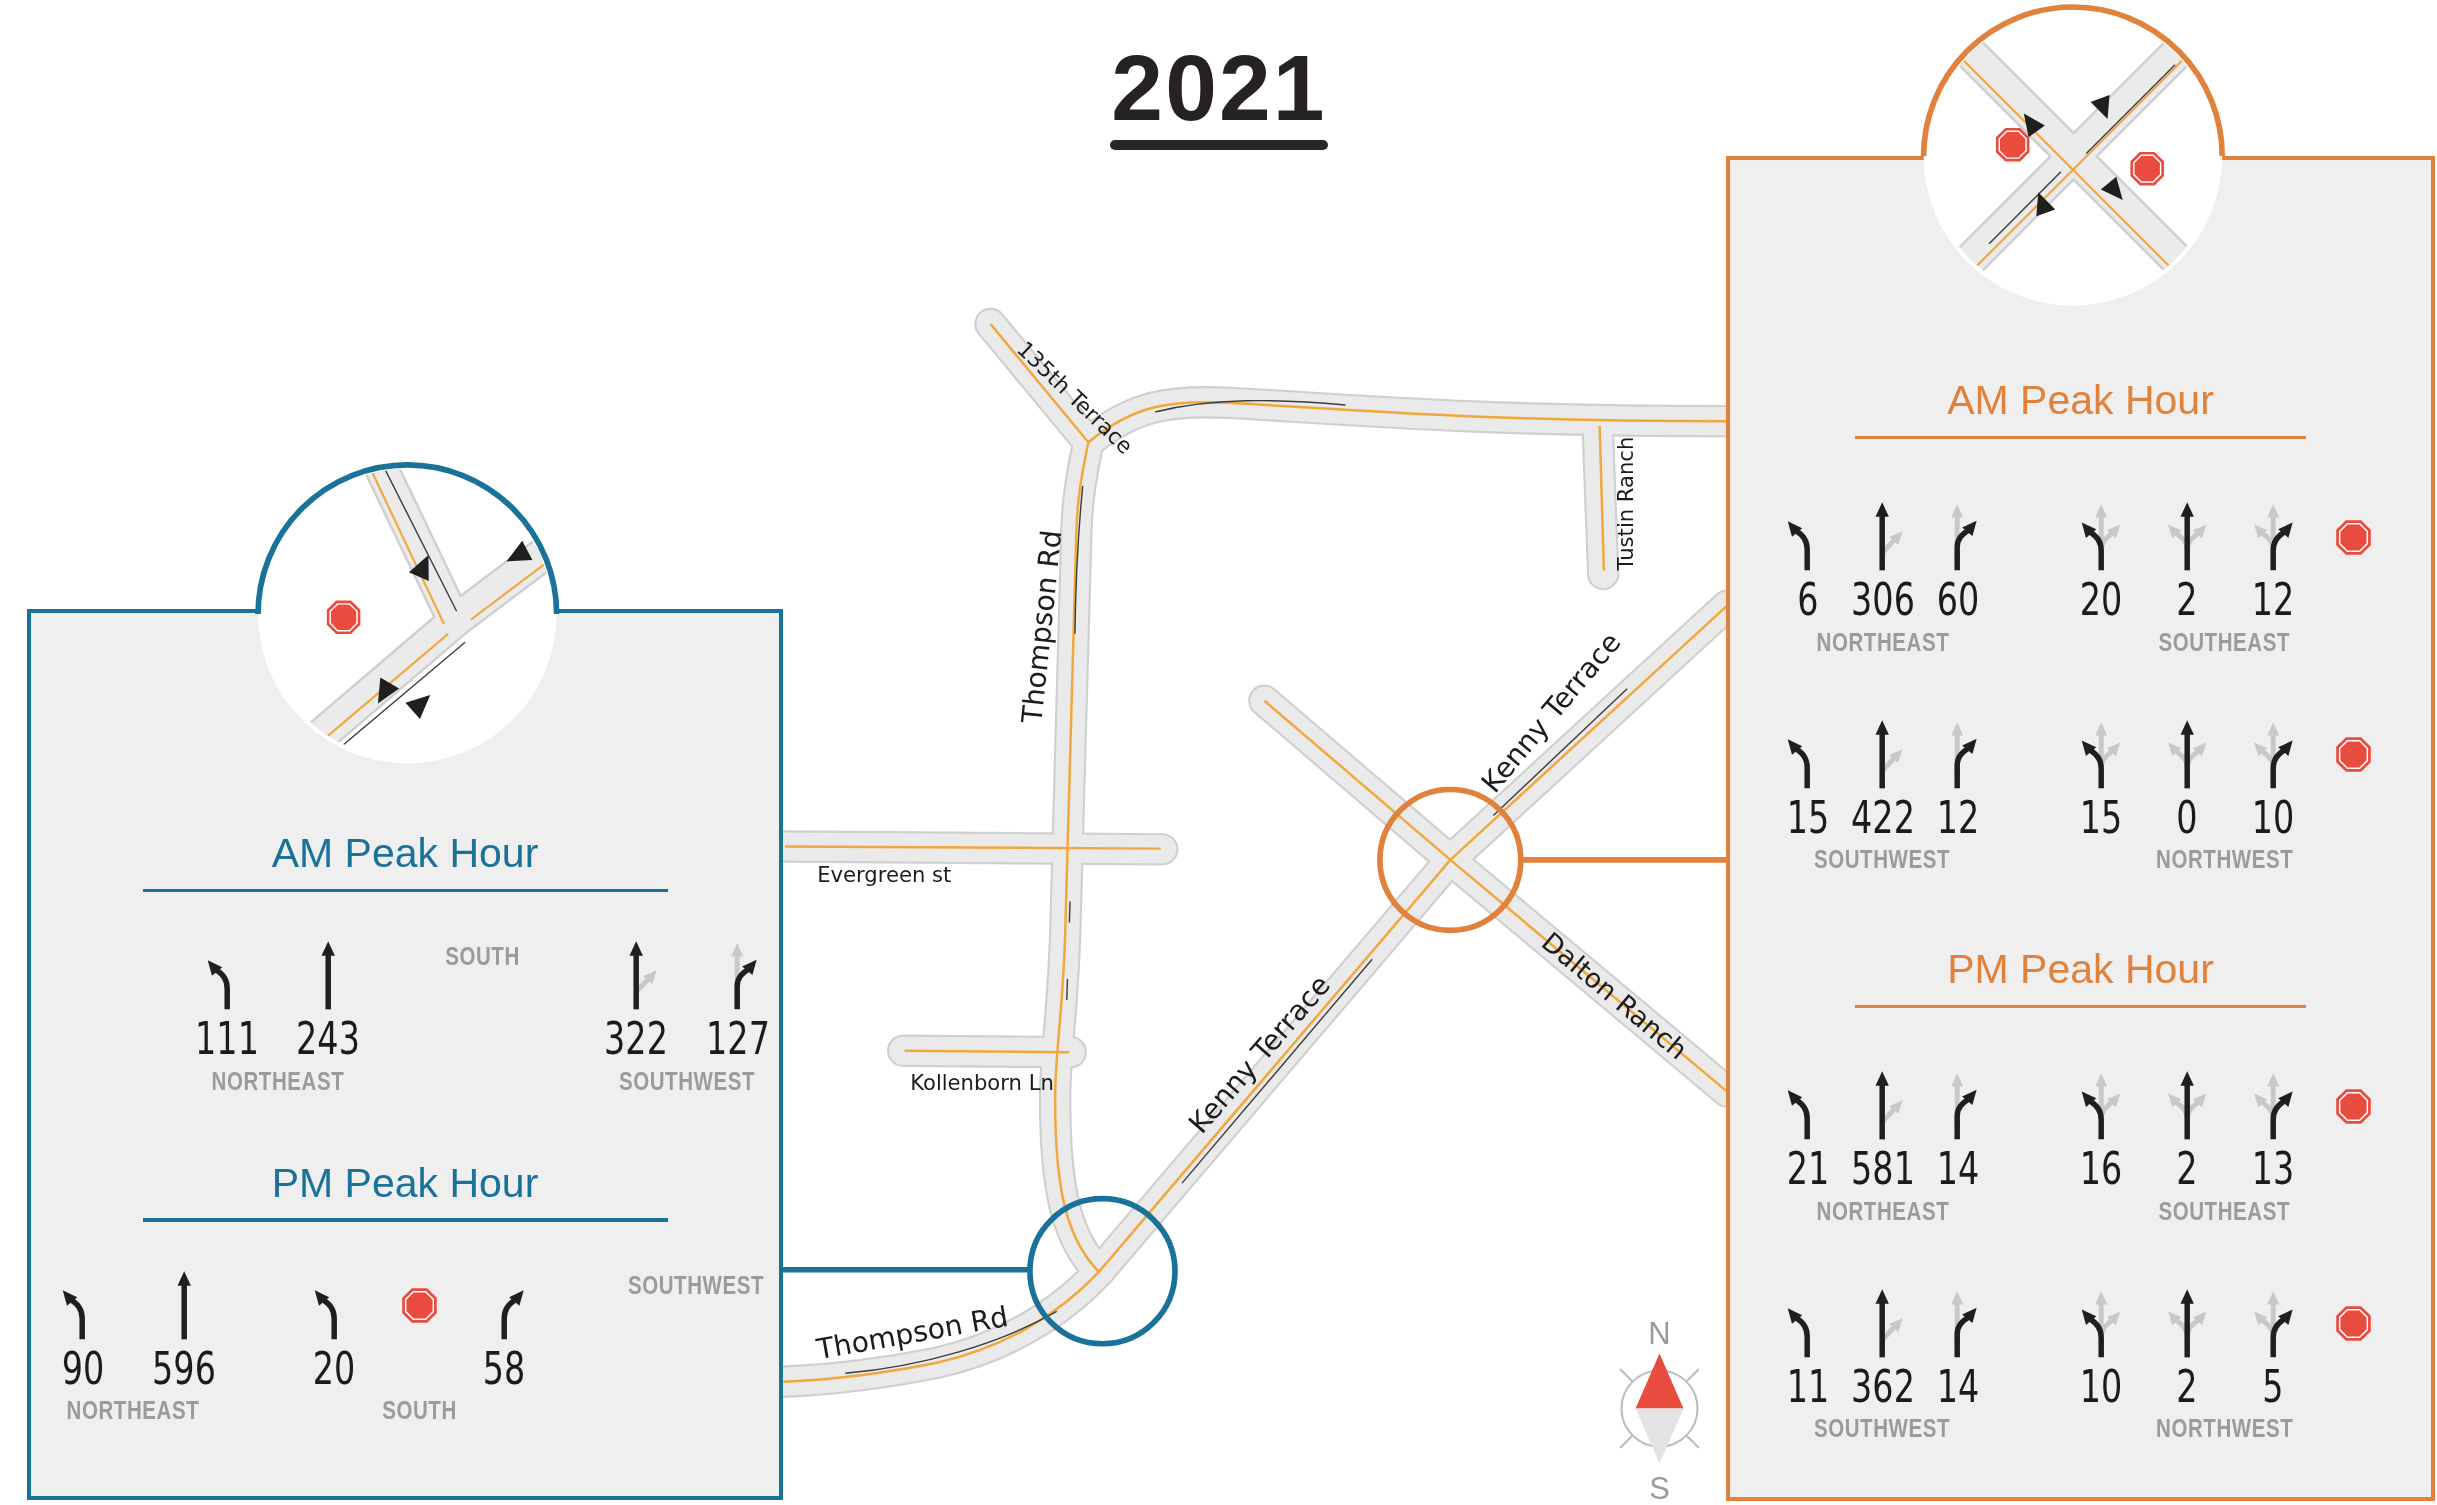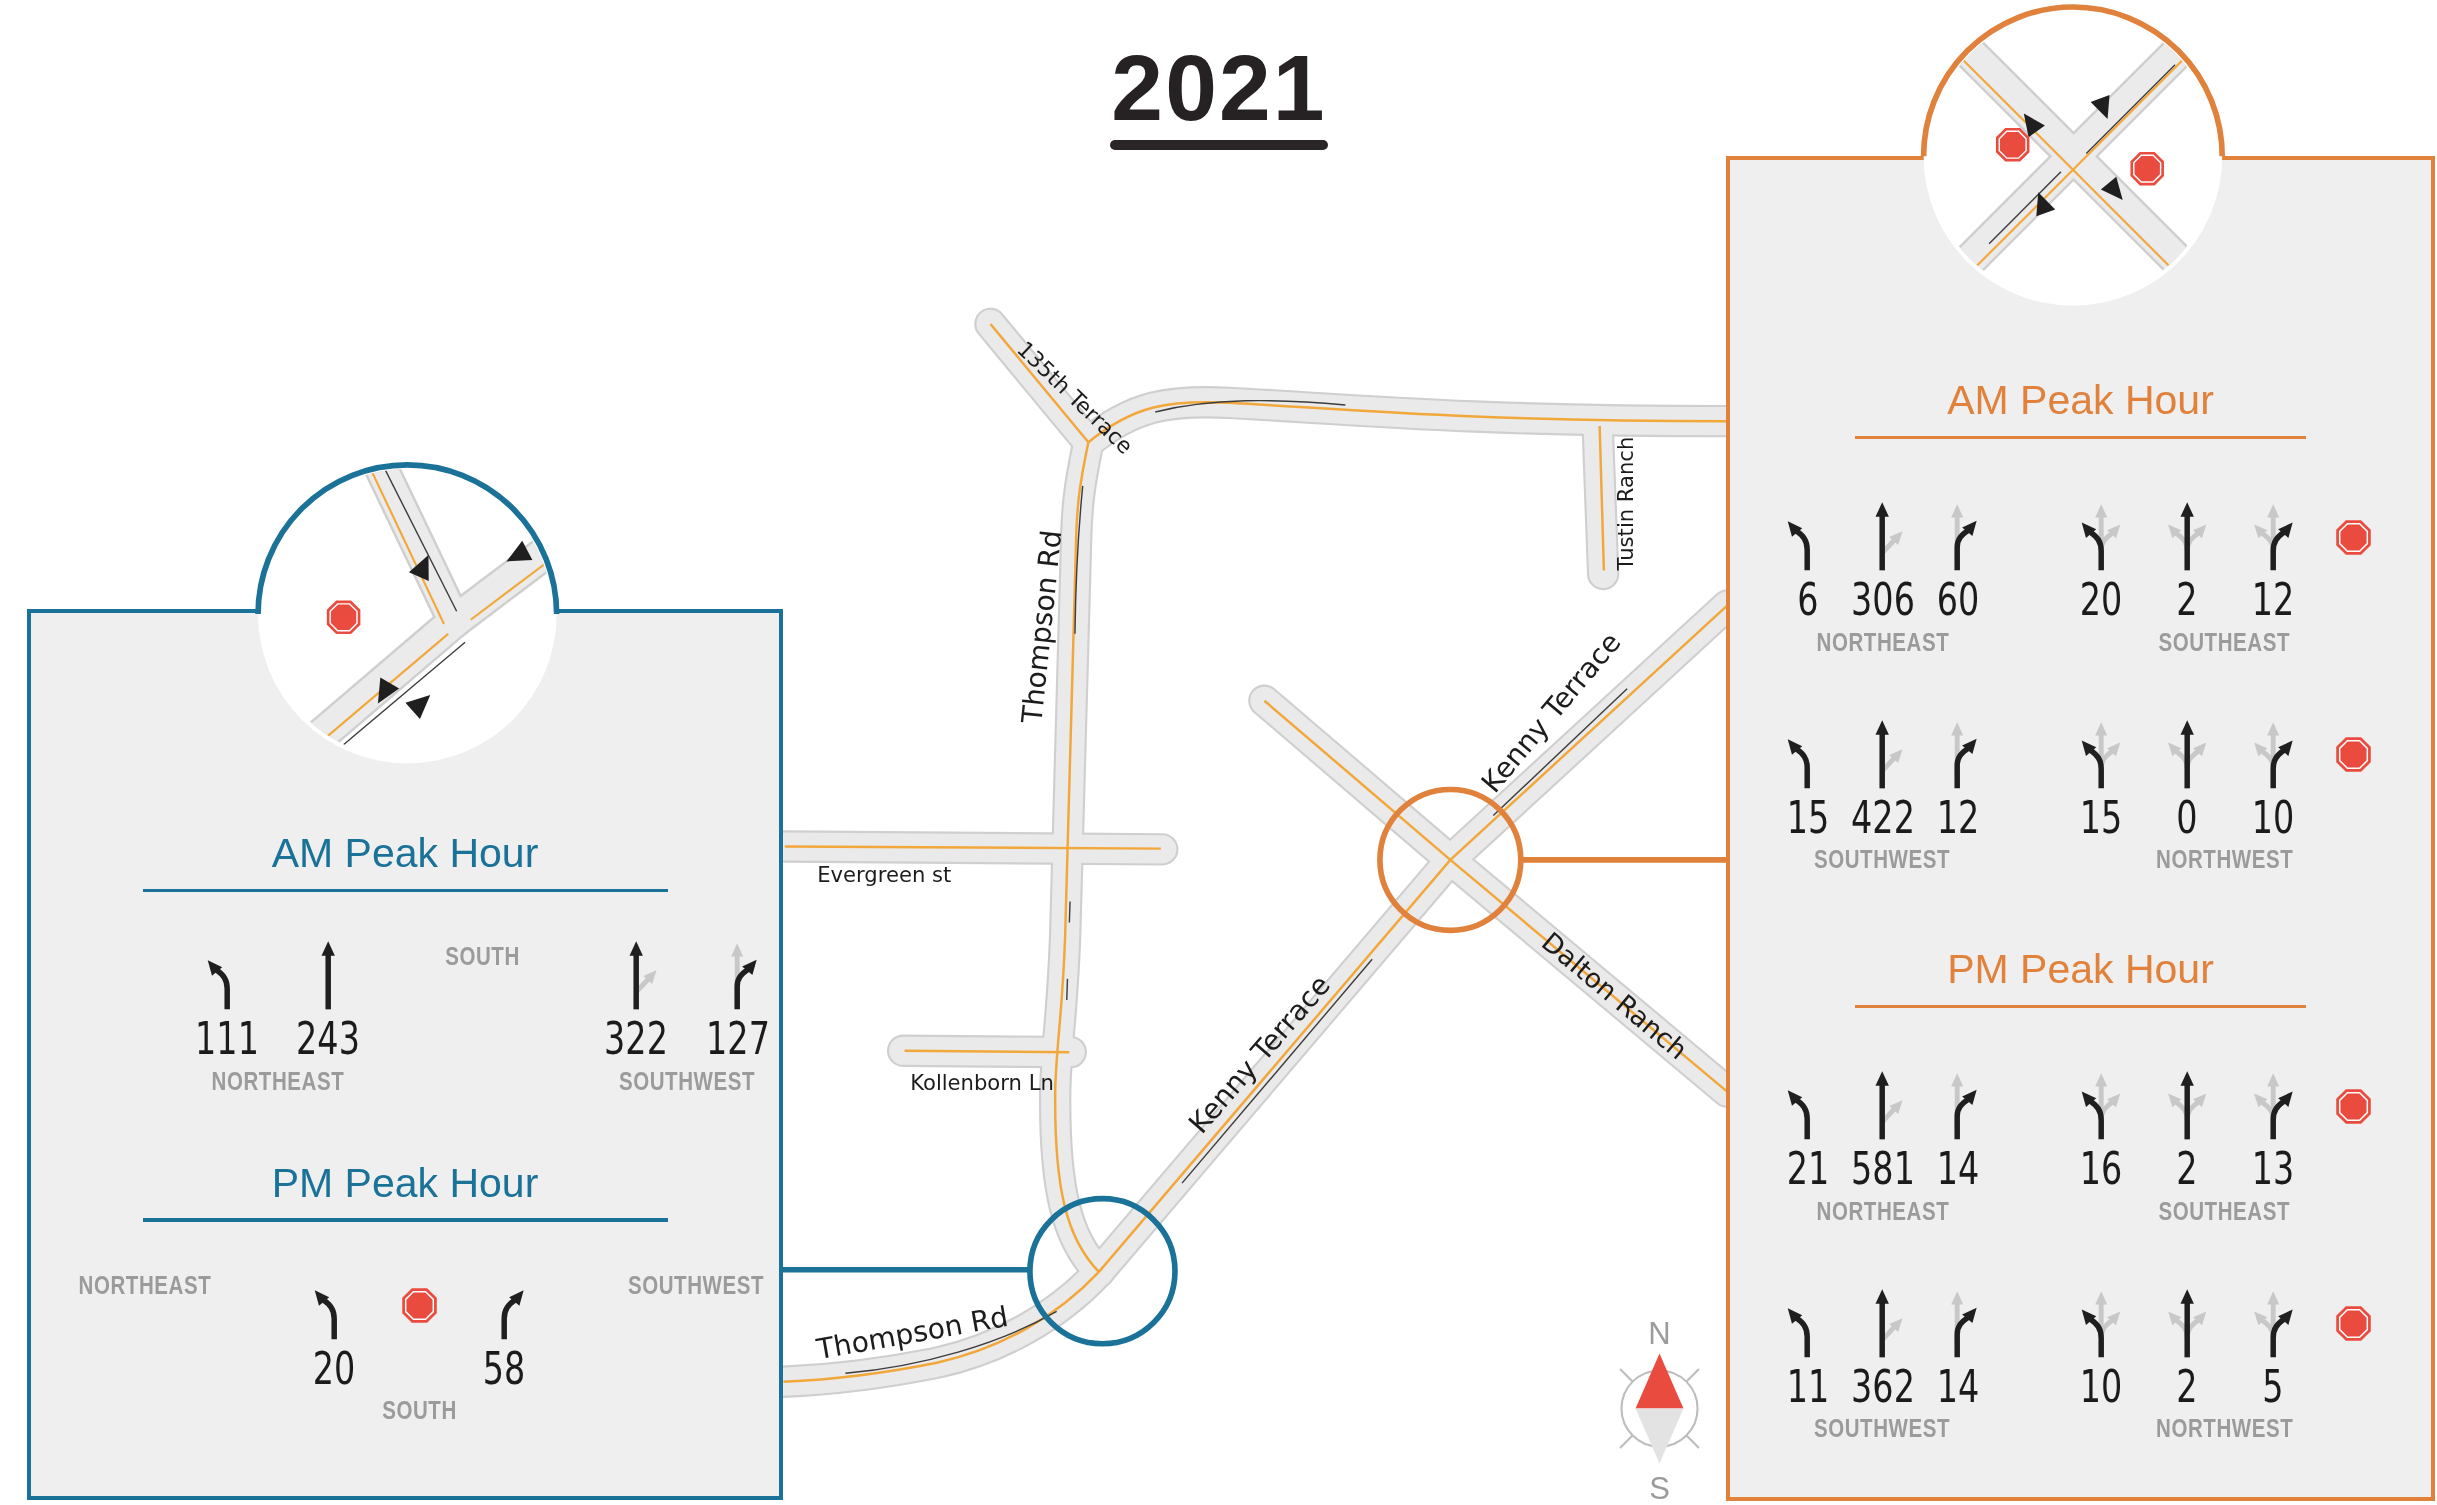--- a/index.html
+++ b/index.html
@@ -272,20 +272,34 @@
         <div class="dir">SOUTHWEST</div>
       </div>
     </div>
   </div>
 
   <div class="sec sec-pm">
     <h2 class="ph blue">PM Peak Hour</h2>
     <div class="rule blue"></div>
     <div class="grow">
       <div class="group">
+        <div class="cells">
+          <div class="cell">
+            <svg class="ic" viewBox="0 0 96 120">
+                  <use href="#ic-left"></use>
+                </svg>
+            <div class="num">90</div>
+          </div>
+          <div class="cell">
+            <svg class="ic" viewBox="0 0 96 120">
+                  <use href="#ic-straight"></use>
+                </svg>
+            <div class="num">596</div>
+          </div>
+        </div>
         <div class="dir">NORTHEAST</div>
       </div>
       <div class="group">
         <div class="cells">
           <div class="cell">
             <svg class="ic" viewBox="0 0 96 120">
                   <use href="#ic-left"></use>
                 </svg>
             <div class="num">20</div>
           </div>

